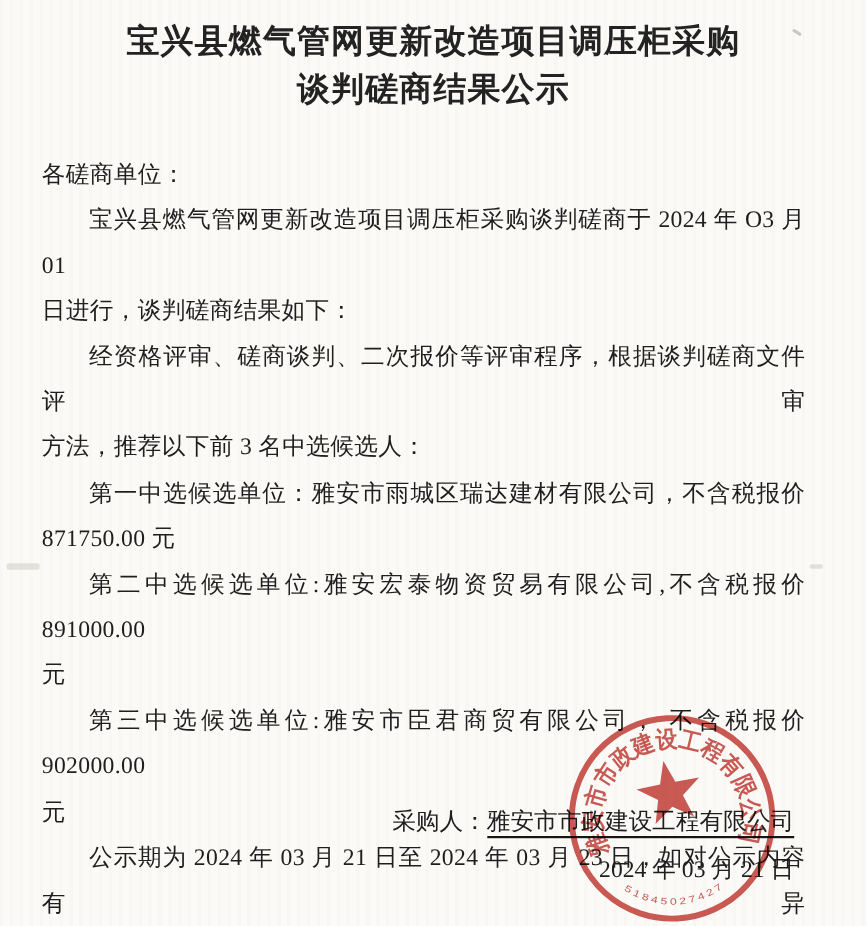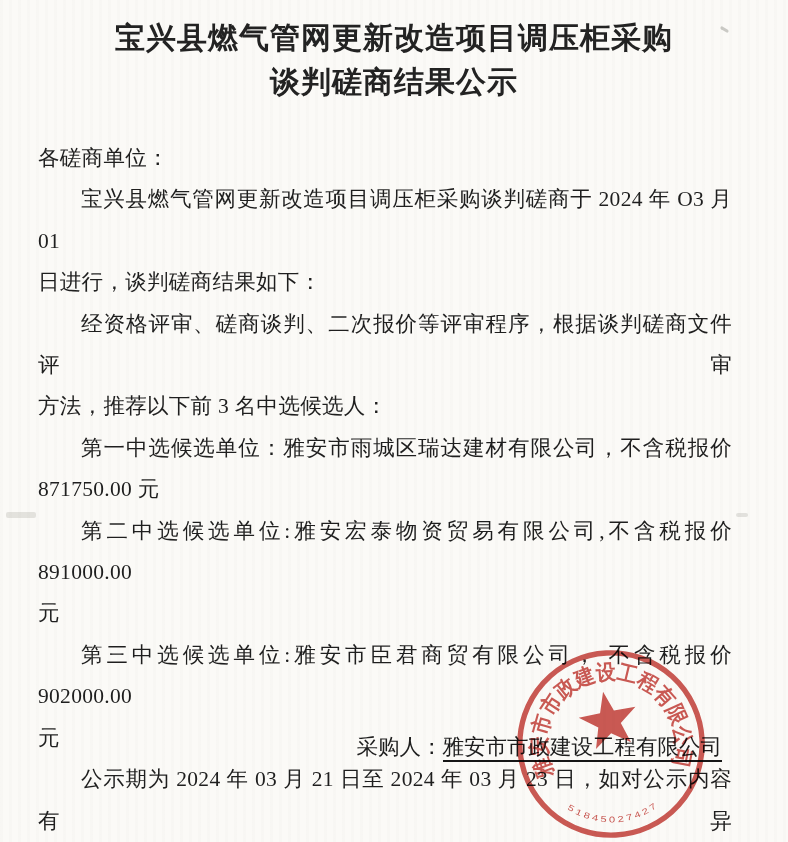--- a/index.html
+++ b/index.html
@@ -73,20 +73,21 @@
 
     <div class="line j ind">第三中选候选单位:雅安市臣君商贸有限公司， 不含税报价 902000.00</div>
     <div class="line">元</div>
 
     <div class="line j ind">公示期为 2024 年 03 月 21 日至 2024 年 03 月 23 日，如对公示内容有异</div>
     <div class="line">议，请在公示期内提出，逾期不予受理。投诉电话：18383555553。</div>
   </div>
 
   <div class="sig">
     <div><span>采购人：</span><span class="company">雅安市市政建设工程有限公司</span></div>
+    <div>2024 年 03 月 21 日</div>
   </div>
 
   <svg class="seal" viewBox="0 0 200 200" xmlns="http://www.w3.org/2000/svg">
     <defs>
       <path id="arcTop" d="M 40.2 127.9 A 66 66 0 1 1 159.8 127.9" fill="none"></path>
       <path id="arcBot" d="M 51.9 163.9 A 80 80 0 0 0 148.1 163.9" fill="none"></path>
     </defs>
     <circle cx="100" cy="100" r="93" fill="none" stroke="#c23630" stroke-width="5.5"></circle>
     <polygon points="0,-31 7.2,-10 29.5,-9.6 11.7,3.8 18.2,25.1 0,12.3 -18.2,25.1 -11.7,3.8 -29.5,-9.6 -7.2,-10" fill="#c23630" transform="translate(99,77) rotate(-8)"></polygon>
     <text font-size="22" fill="#c23630" font-weight="bold" font-family="Liberation Serif, DejaVu Serif, serif">

